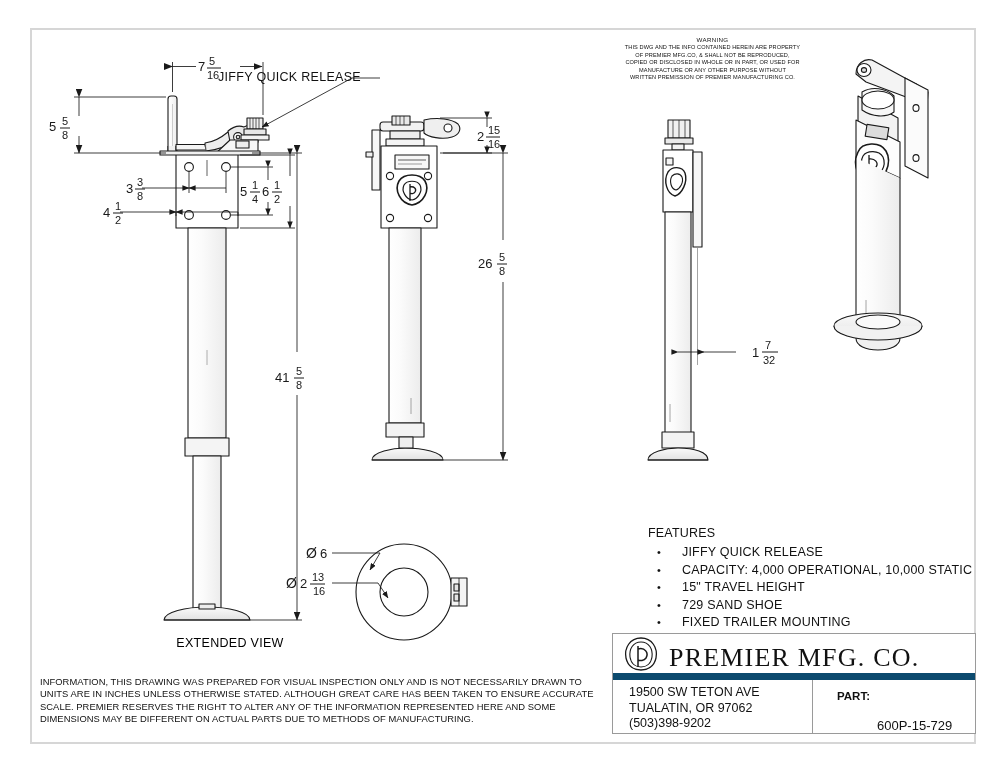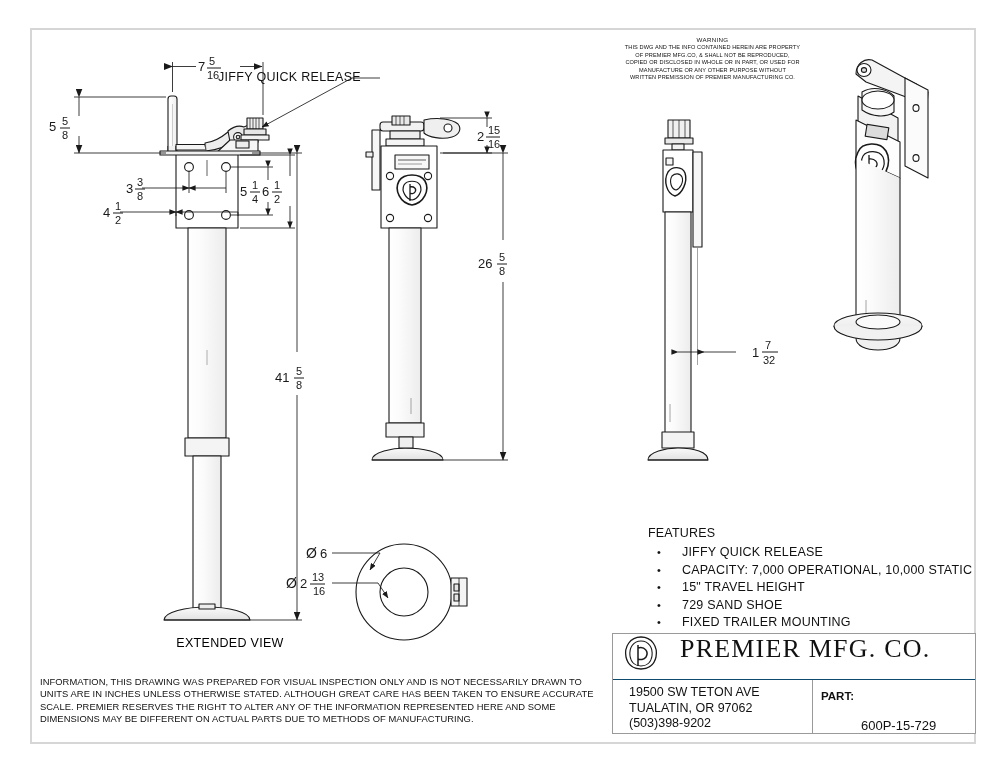--- a/index.html
+++ b/index.html
@@ -19,25 +19,25 @@
   #features{position:absolute;left:648px;top:526px;width:330px;font-size:12.5px;
             color:#111;letter-spacing:.2px;}
   #features .ftitle{margin-bottom:5px;}
   #features ul{list-style:none;margin:0;padding:0;}
   #features li{display:flex;align-items:flex-start;margin-bottom:3.5px;line-height:14px;}
   #features li .bul{width:34px;text-align:left;padding-left:9px;font-size:11px;
                     line-height:14px;box-sizing:border-box;}
   
   #titleblock{position:absolute;left:612px;top:633px;width:364px;height:101px;
               border:1px solid #9a9a9a;box-sizing:border-box;background:#fff;}
-  #tb-top{height:46px;border-bottom:1px solid #0c4a6e;display:flex;align-items:flex-start;
-          box-sizing:border-box;padding-left:8px;gap:11px;}
+  #tb-top{height:46px;border-bottom:7px solid #0c4a6e;display:flex;align-items:flex-end;
+          box-sizing:border-box;padding-left:8px;}
   #tb-name{font-family:"Liberation Serif", serif;font-size:26px;letter-spacing:1.2px;
            margin-left:8px;color:#111;white-space:nowrap;}
-  #tb-bot{display:flex;height:54px;}
+  #tb-bot{display:flex;height:54px;gap:16px;}
   #tb-addr{width:200px;border-right:1px solid #9a9a9a;box-sizing:border-box;
            padding:5px 0 0 16px;font-size:12.5px;line-height:15.5px;color:#111;}
   #tb-part{flex:1;box-sizing:border-box;padding:6px 0 0 8px;position:relative;}
   #tb-part .plab{font-size:11.5px;font-weight:bold;color:#111;margin-top:24px;}
   #tb-part .pval{font-size:13px;color:#111;position:absolute;left:48px;top:38px;
                  white-space:nowrap;}
   
   #disclaimer{position:absolute;left:40px;top:676px;width:560px;font-size:9.4px;
               line-height:12.4px;color:#111;letter-spacing:.05px;}
   #extlabel{position:absolute;left:160px;top:636px;width:140px;text-align:center;
@@ -414,21 +414,21 @@
 
   <div id="features">
     <div class="ftitle">FEATURES</div>
     <ul>
       <li>
         <span class="bul">•</span>
         <span>JIFFY QUICK RELEASE</span>
       </li>
       <li>
         <span class="bul">•</span>
-        <span>CAPACITY: 7,000 OPERATIONAL, 10,000 STATIC</span>
+        <span>CAPACITY: 4,000 OPERATIONAL, 10,000 STATIC</span>
       </li>
       <li>
         <span class="bul">•</span>
         <span>15" TRAVEL HEIGHT</span>
       </li>
       <li>
         <span class="bul">•</span>
         <span>729 SAND SHOE</span>
       </li>
       <li>

